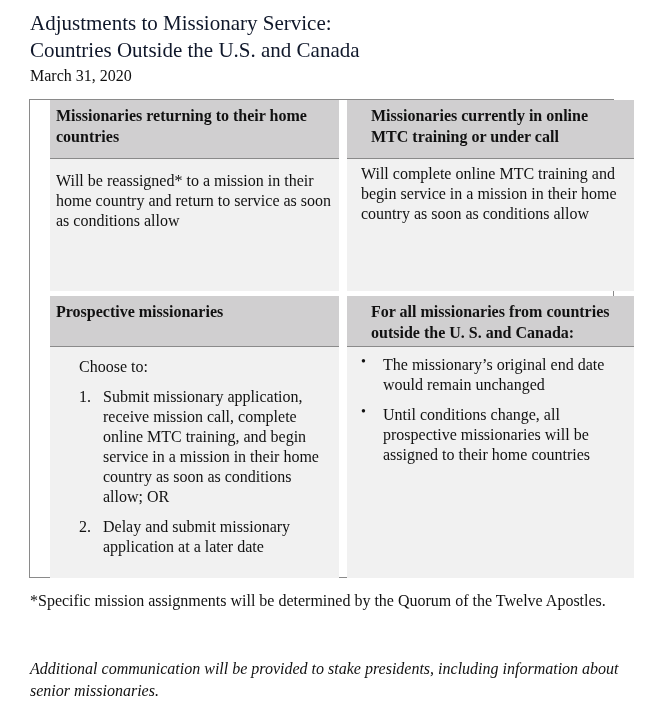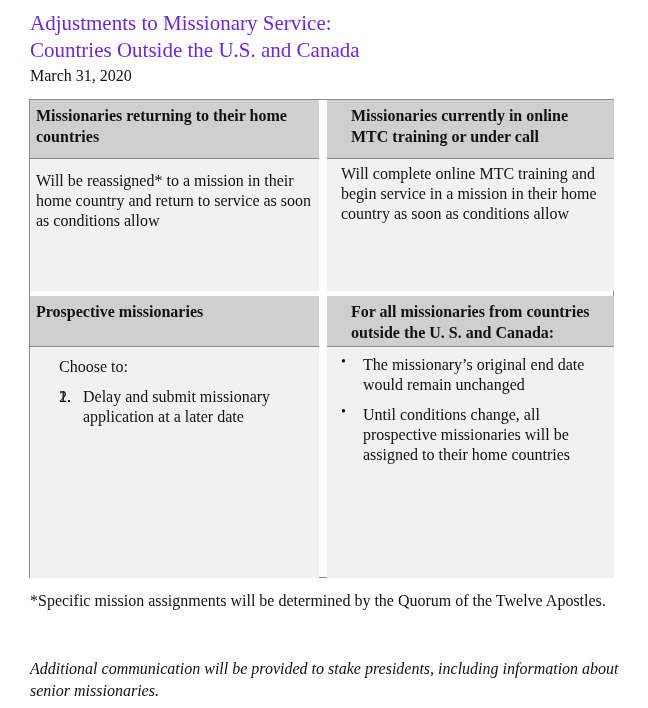--- a/index.html
+++ b/index.html
@@ -2,31 +2,31 @@
 <html><head>
   <meta charset="utf-8">
   <style>
     html, body { margin: 0; padding: 0; background: #ffffff; }
     body {
       width: 648px; height: 708px; position: relative; overflow: hidden;
       font-family: "Liberation Serif", "DejaVu Serif", serif; color: #111;
     }
     .title {
       position: absolute; left: 30px; top: 10px;
-      font-size: 21px; line-height: 27px; color: #6d28d9;
+      font-size: 21px; line-height: 27px; color: #0f172a;
     }
     .date {
       position: absolute; left: 30px; top: 66px;
       font-size: 16px; line-height: 20px;
     }
     .grid {
       position: absolute; left: 29px; top: 99px; width: 585px; height: 479px;
       border: 1px solid #8a8a8a; box-sizing: border-box; background: #fff;
     }
-    .cell { position: absolute; box-sizing: border-box; }
+    .cell { position: absolute; box-sizing: border-box; margin-left: 20px; }
     .hdr {
       background: #d0cfd0; font-weight: bold; font-size: 16px; line-height: 21px;
       padding: 5px 6px 0 6px; border-bottom: 1px solid #8a8a8a;
     }
     .body {
       background: #f1f1f1; font-size: 16px; line-height: 20px;
     }
     
     .c1 { left: 0; width: 289px; }
     .c2 { left: 297px; width: 287px; }
@@ -74,20 +74,21 @@
   <div class="cell body c2 r1b">
     <div class="txt-r1c2">Will complete online MTC training and begin service in a mission in their home country as soon as conditions allow</div>
   </div>
 
   <div class="cell hdr c1 r2h">Prospective missionaries</div>
   <div class="cell body c1 r2b">
     <div class="choose">Choose to:</div>
     <ol class="steps">
       <li>
         <span class="num">1.</span>
+        <span>Submit missionary application, receive mission call, complete online MTC training, and begin service in a mission in their home country as soon as conditions allow; OR</span>
       </li>
       <li>
         <span class="num">2.</span>
         <span>Delay and submit missionary application at a later date</span>
       </li>
     </ol>
   </div>
 
   <div class="cell hdr c2 r2h">For all missionaries from countries outside the U. S. and Canada:</div>
   <div class="cell body c2 r2b">

